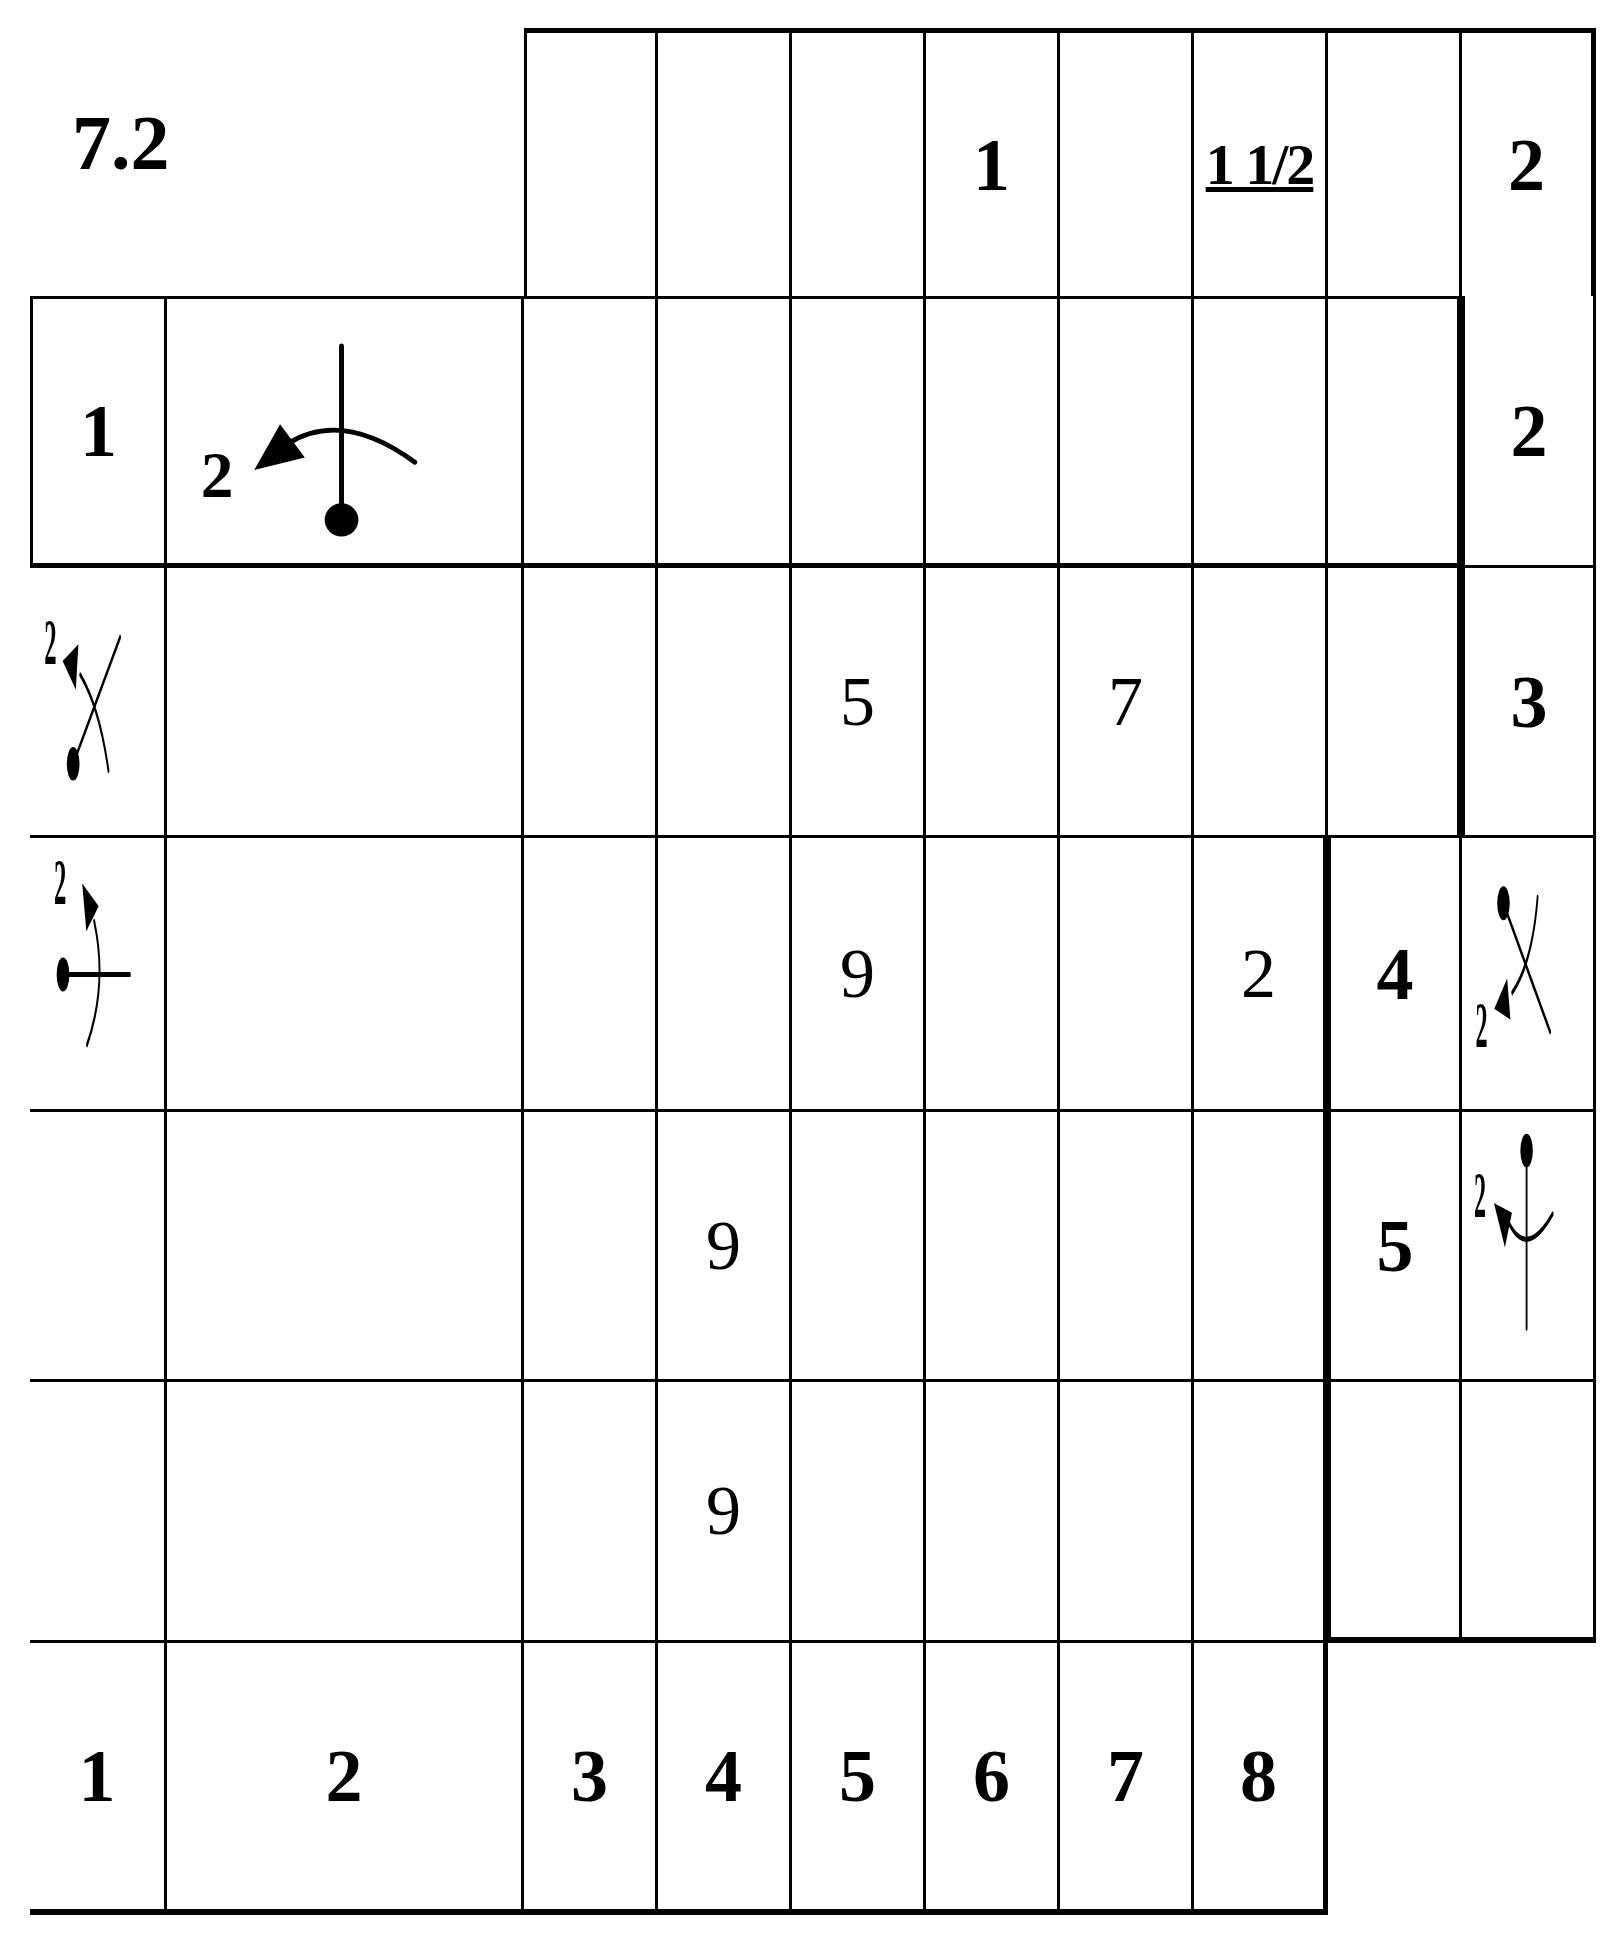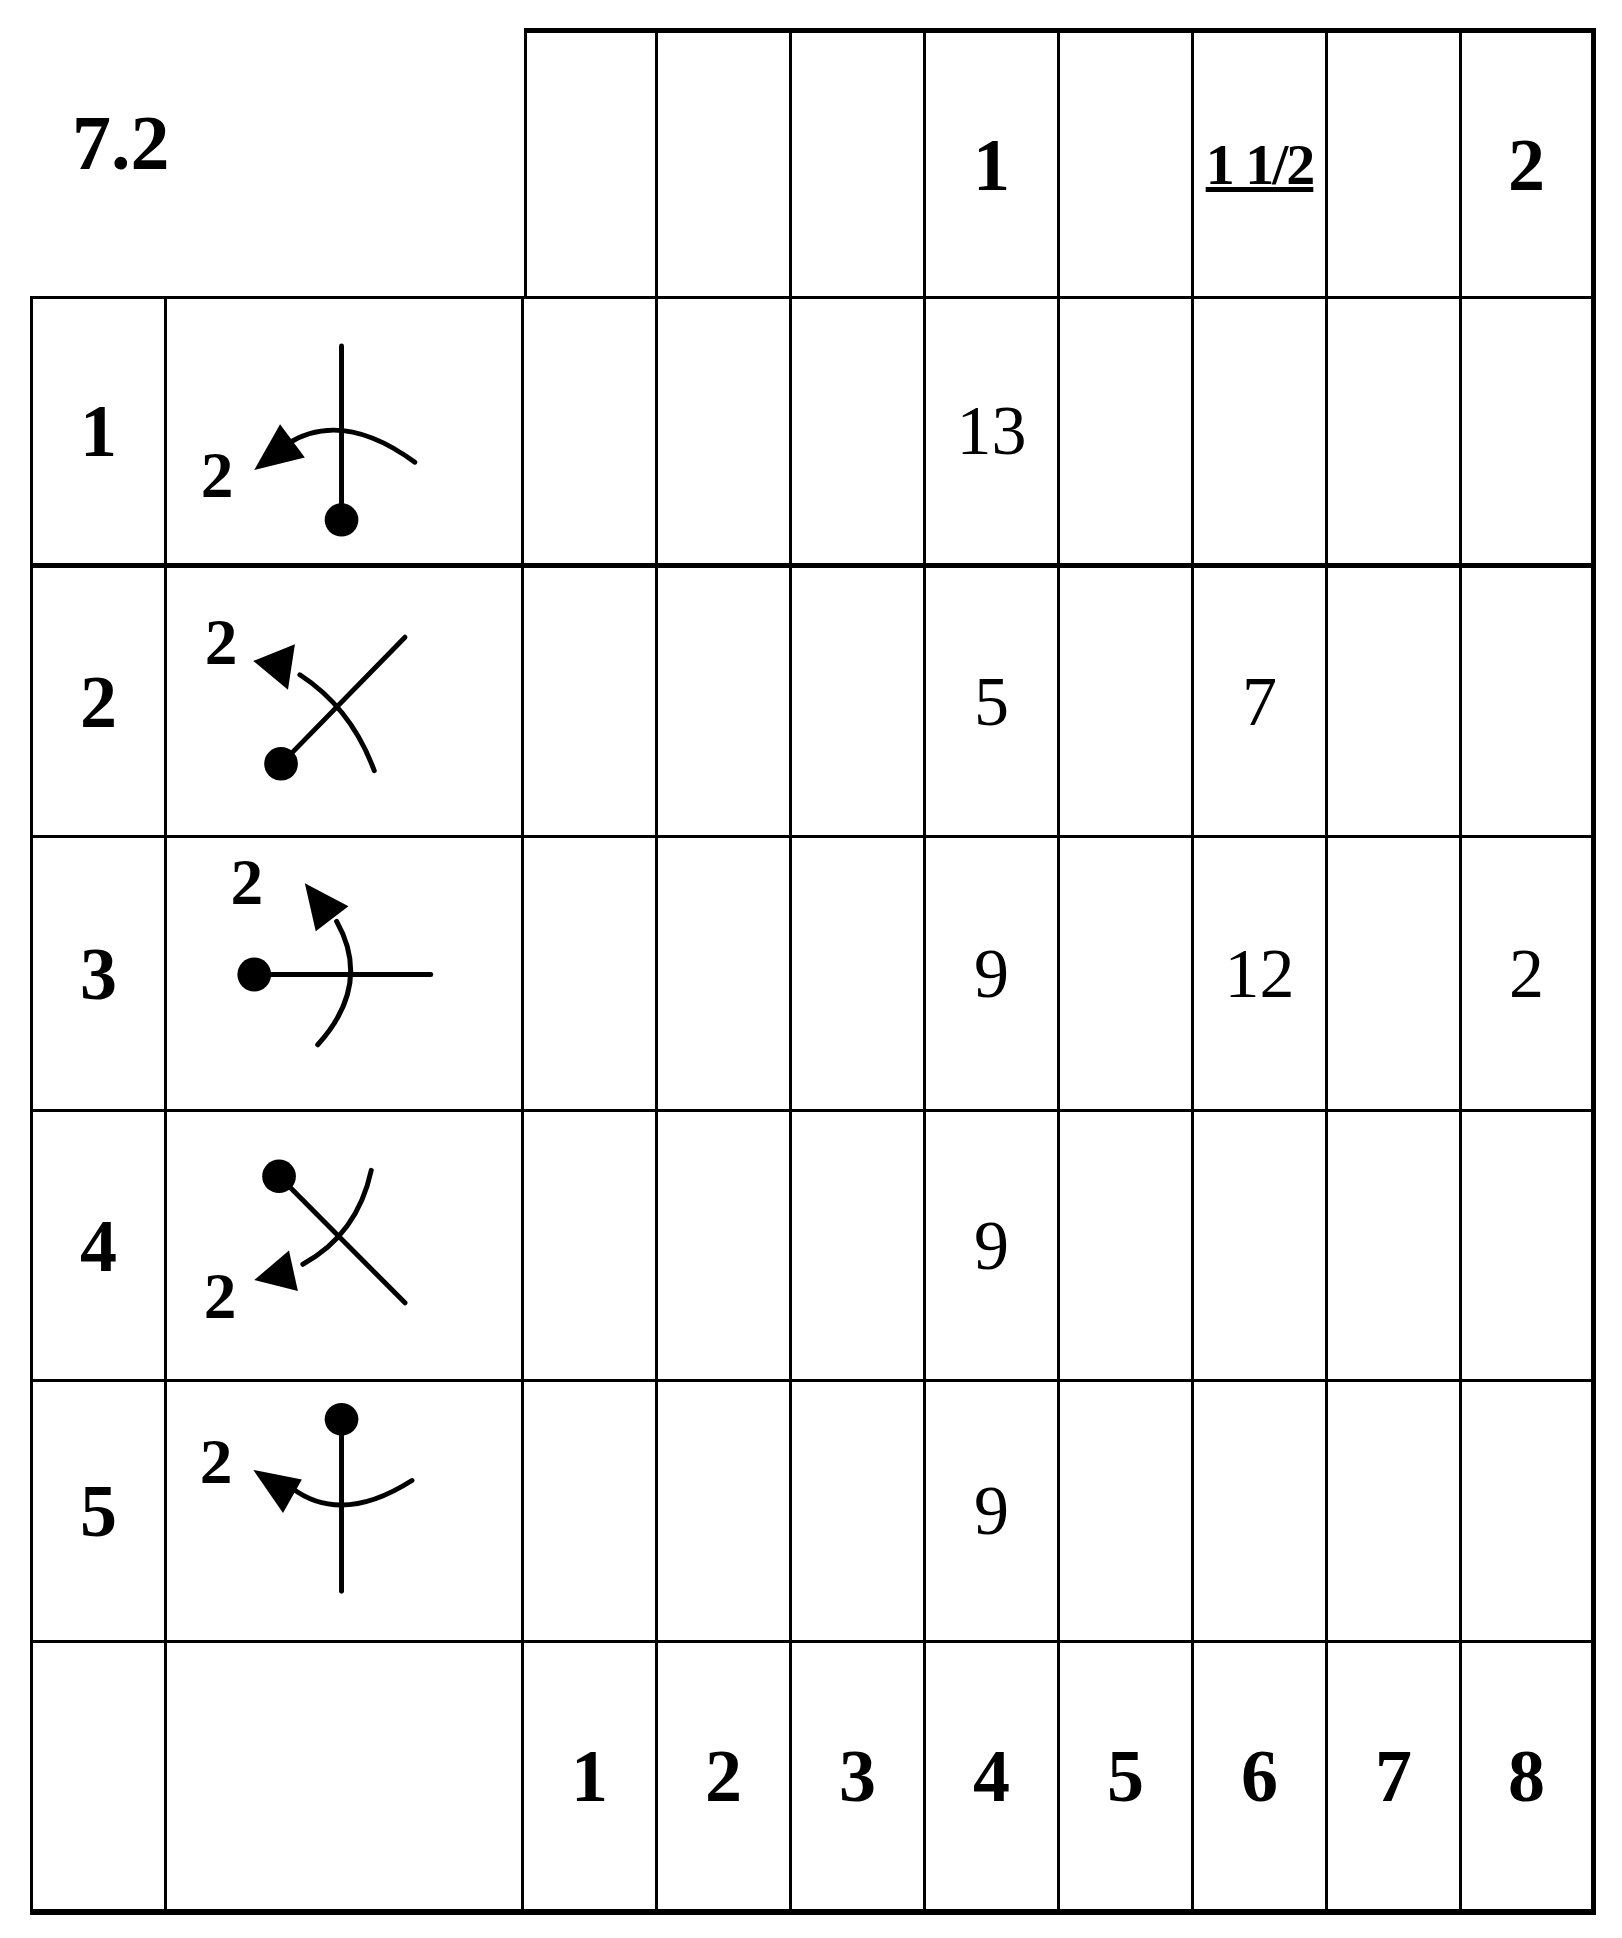--- a/index.html
+++ b/index.html
@@ -66,21 +66,20 @@
       <line x1="176" y1="48" x2="176" y2="222"></line>
       <circle cx="176" cy="226" r="17"></circle>
       <path d="M 250 167 Q 176 112 120 149"></path>
       <polygon points="88,175 114,128 139,162"></polygon>
       <text x="34" y="203">2</text>
     </svg>
   </div>
   <div class="cell bT3 bR3 bB5"></div>
   <div class="cell bT3 bR3 bB5"></div>
   <div class="cell bT3 bR3 bB5"></div>
-  <div class="cell bT3 bR3 bB5 val">13</div>
   <div class="cell bT3 bR3 bB5"></div>
   <div class="cell bT3 bR3 bB5"></div>
   <div class="cell bT3 bR3 bB5"></div>
   <div class="cell bT3 bR5 bB5"></div>
 
   <div class="cell bL3 bR3 bB3 bold-num">2</div>
   <div class="cell bR3 bB3 diag">
     <svg viewBox="0 0 357 270" preserveAspectRatio="none">
       <circle cx="115" cy="198" r="17"></circle>
       <line x1="122" y1="191" x2="240" y2="70"></line>
@@ -106,21 +105,20 @@
       <path d="M 152 206 Q 207 146 171 83"></path>
       <polygon points="139,45 183,68 150,93"></polygon>
       <text x="64" y="66">2</text>
     </svg>
   </div>
   <div class="cell bR3 bB3"></div>
   <div class="cell bR3 bB3"></div>
   <div class="cell bR3 bB3"></div>
   <div class="cell bR3 bB3 val">9</div>
   <div class="cell bR3 bB3"></div>
-  <div class="cell bR3 bB3 val">12</div>
   <div class="cell bR3 bB3"></div>
   <div class="cell bR5 bB3 val">2</div>
 
   <div class="cell bL3 bR3 bB3 bold-num">4</div>
   <div class="cell bR3 bB3 diag">
     <svg viewBox="0 0 357 270" preserveAspectRatio="none">
       <circle cx="113" cy="65" r="17"></circle>
       <line x1="113" y1="65" x2="240" y2="193"></line>
       <path d="M 206 59 Q 192 124 137 154"></path>
       <polygon points="88,170 123,140 132,181"></polygon>

